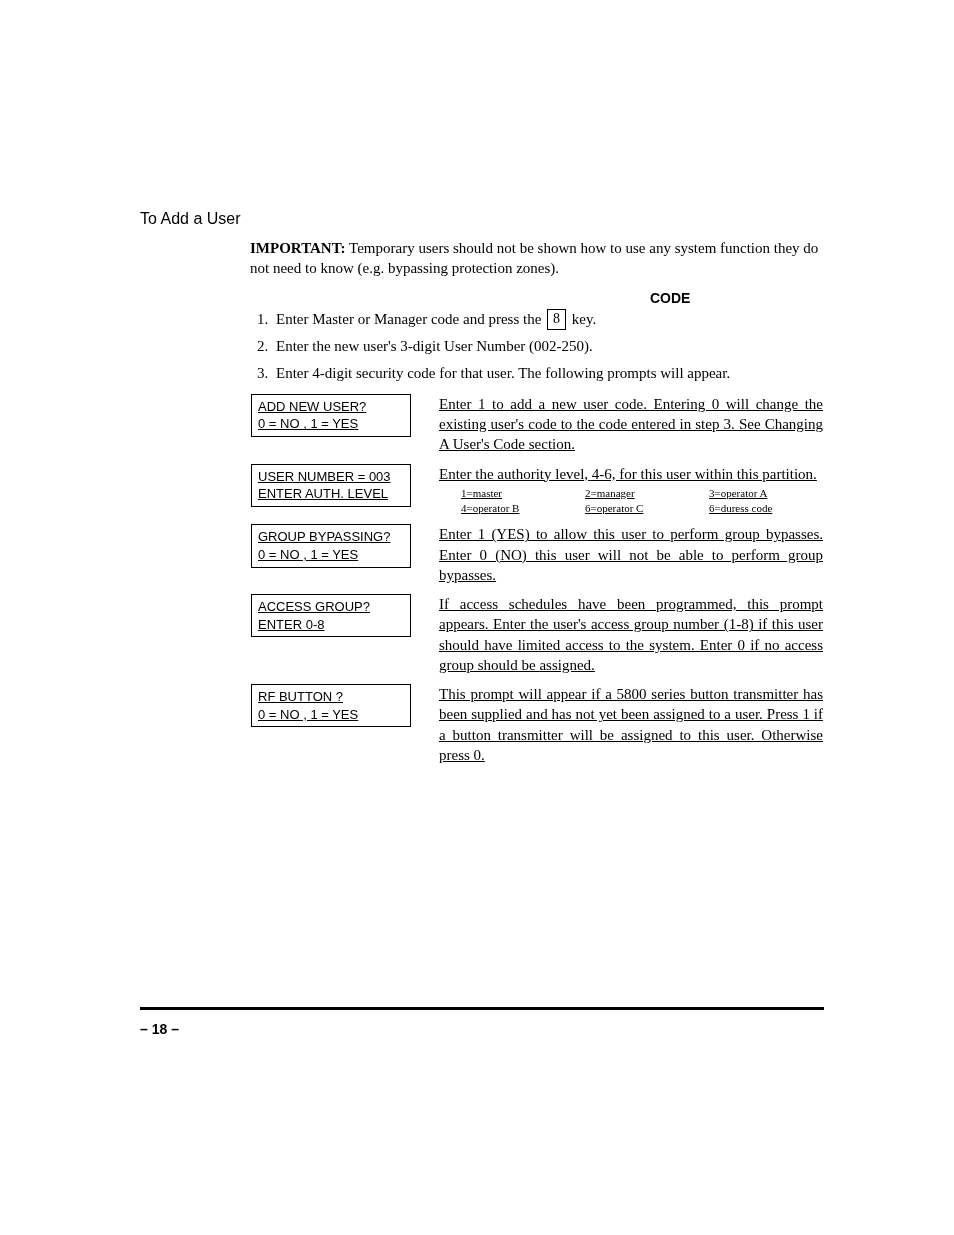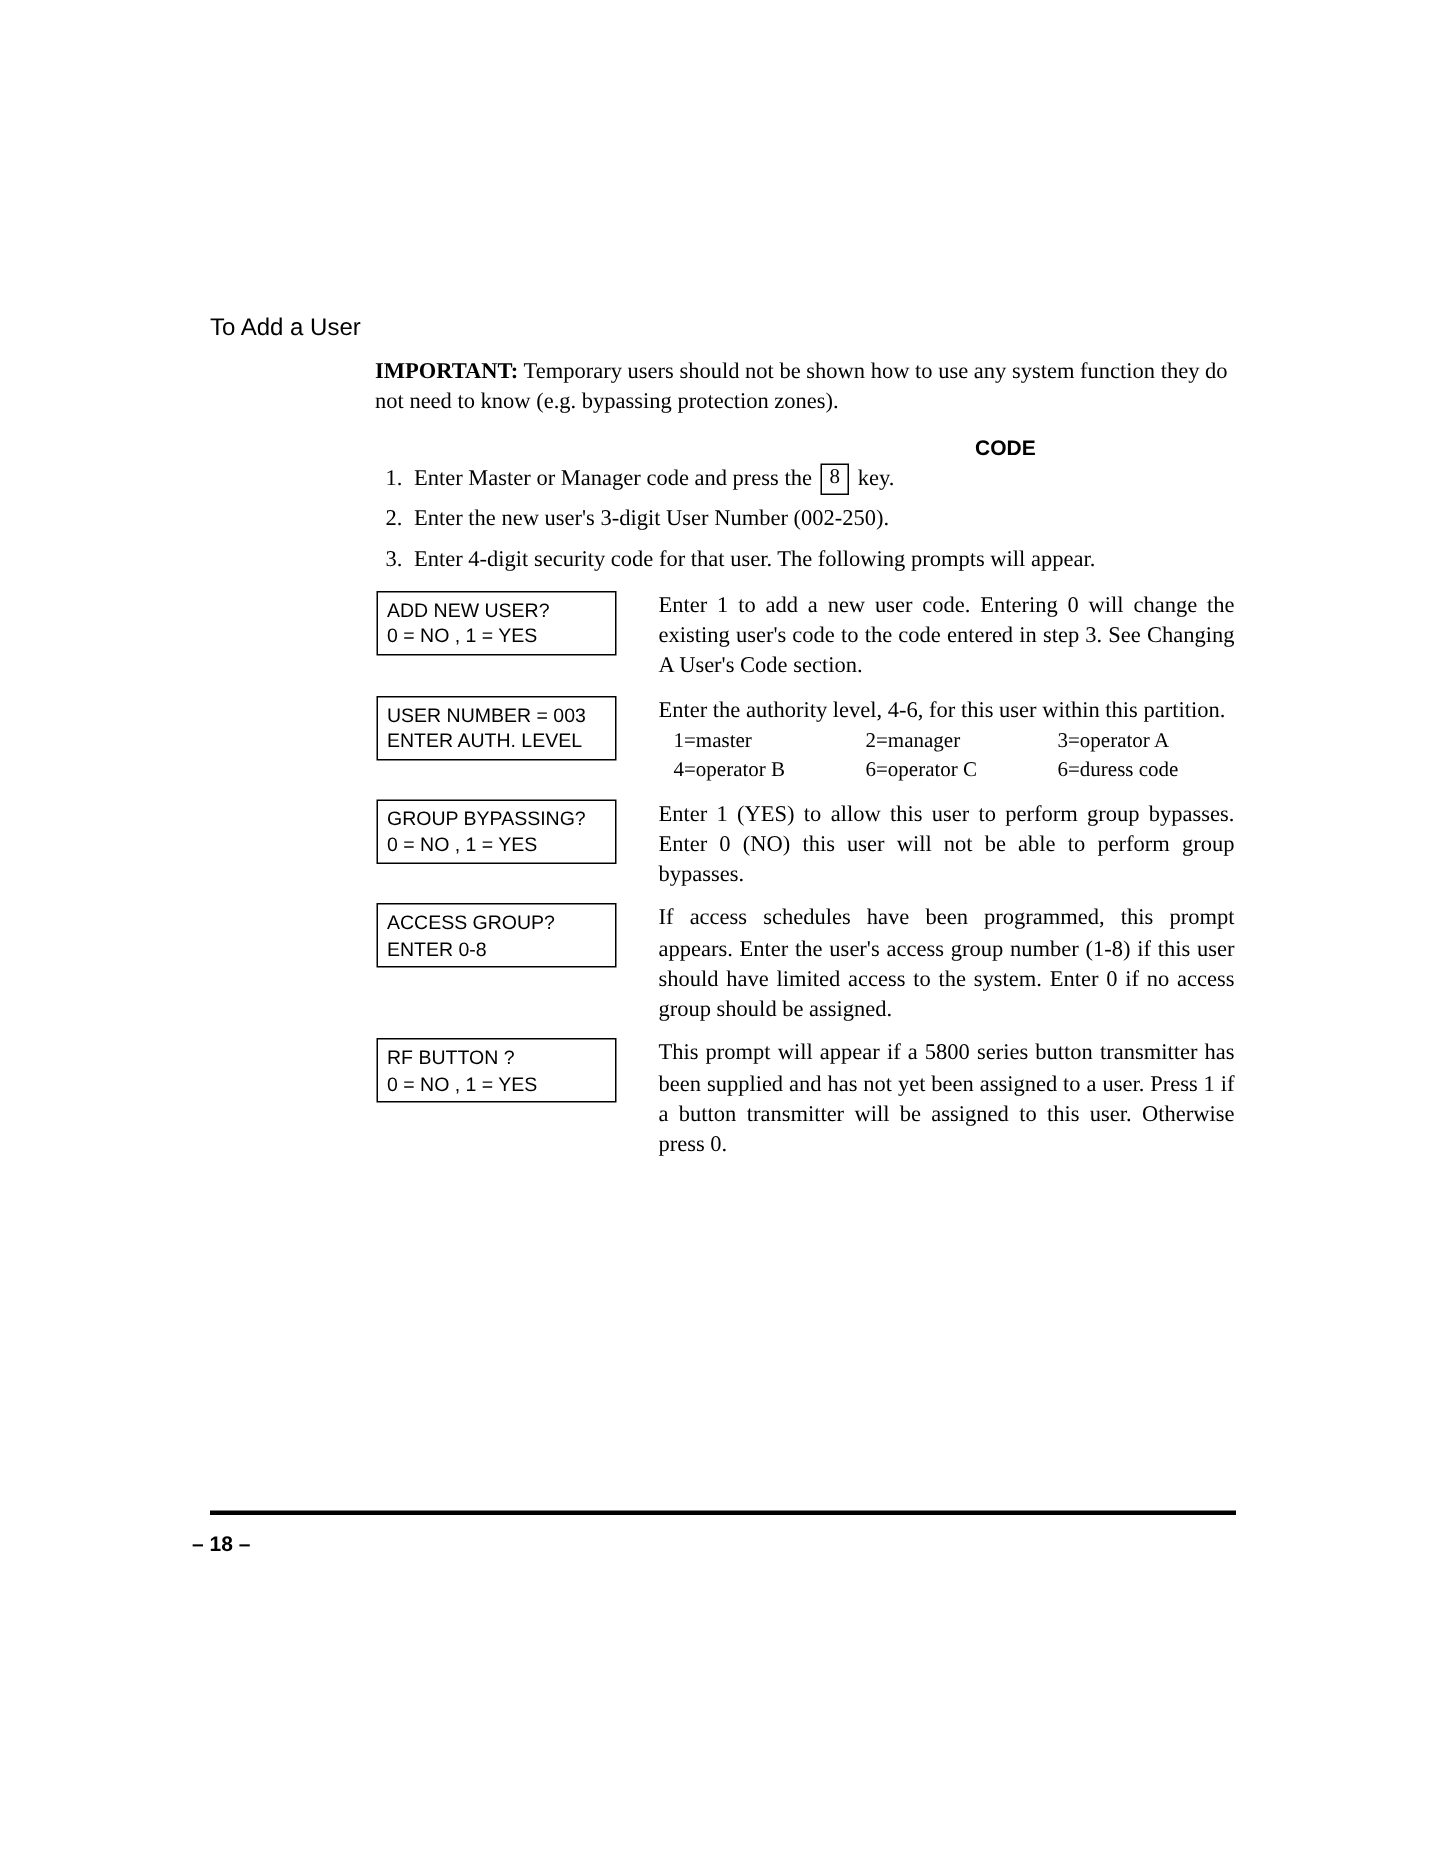--- a/index.html
+++ b/index.html
@@ -68,20 +68,21 @@
   .prompts {
     margin-left: 110px;
   }
   table.prompt-tbl {
     border-collapse: collapse;
     width: 100%;
   }
   table.prompt-tbl td {
     vertical-align: top;
     padding-bottom: 8px;
+    text-decoration: underline;
   }
   td.lcd-col {
     width: 175px;
     padding-right: 12px;
   }
   .lcd {
     border: 1px solid #000;
     font-family: Arial, Helvetica, sans-serif;
     font-size: 13px;
     padding: 3px 6px;
@@ -91,34 +92,34 @@
   }
   td.desc-col {
     font-size: 15px;
     text-align: justify;
     line-height: 1.35;
   }
   .auth-grid {
     display: grid;
     grid-template-columns: 1fr 1fr 1fr;
     column-gap: 10px;
-    font-size: 14px;
+    font-size: 11px;
     margin-top: 2px;
-    margin-left: 10px;
+    margin-left: 22px;
   }
   .footer-rule {
     position: absolute;
     left: 140px;
     right: 130px;
     bottom: 225px;
     border-top: 3px solid #000;
   }
   .page-num {
     position: absolute;
-    left: 128px;
+    left: 140px;
     bottom: 198px;
     font-family: Arial, Helvetica, sans-serif;
     font-weight: bold;
     font-size: 14px;
   }
 </style>
 </head>
 <body>
 
 <div class="page">

